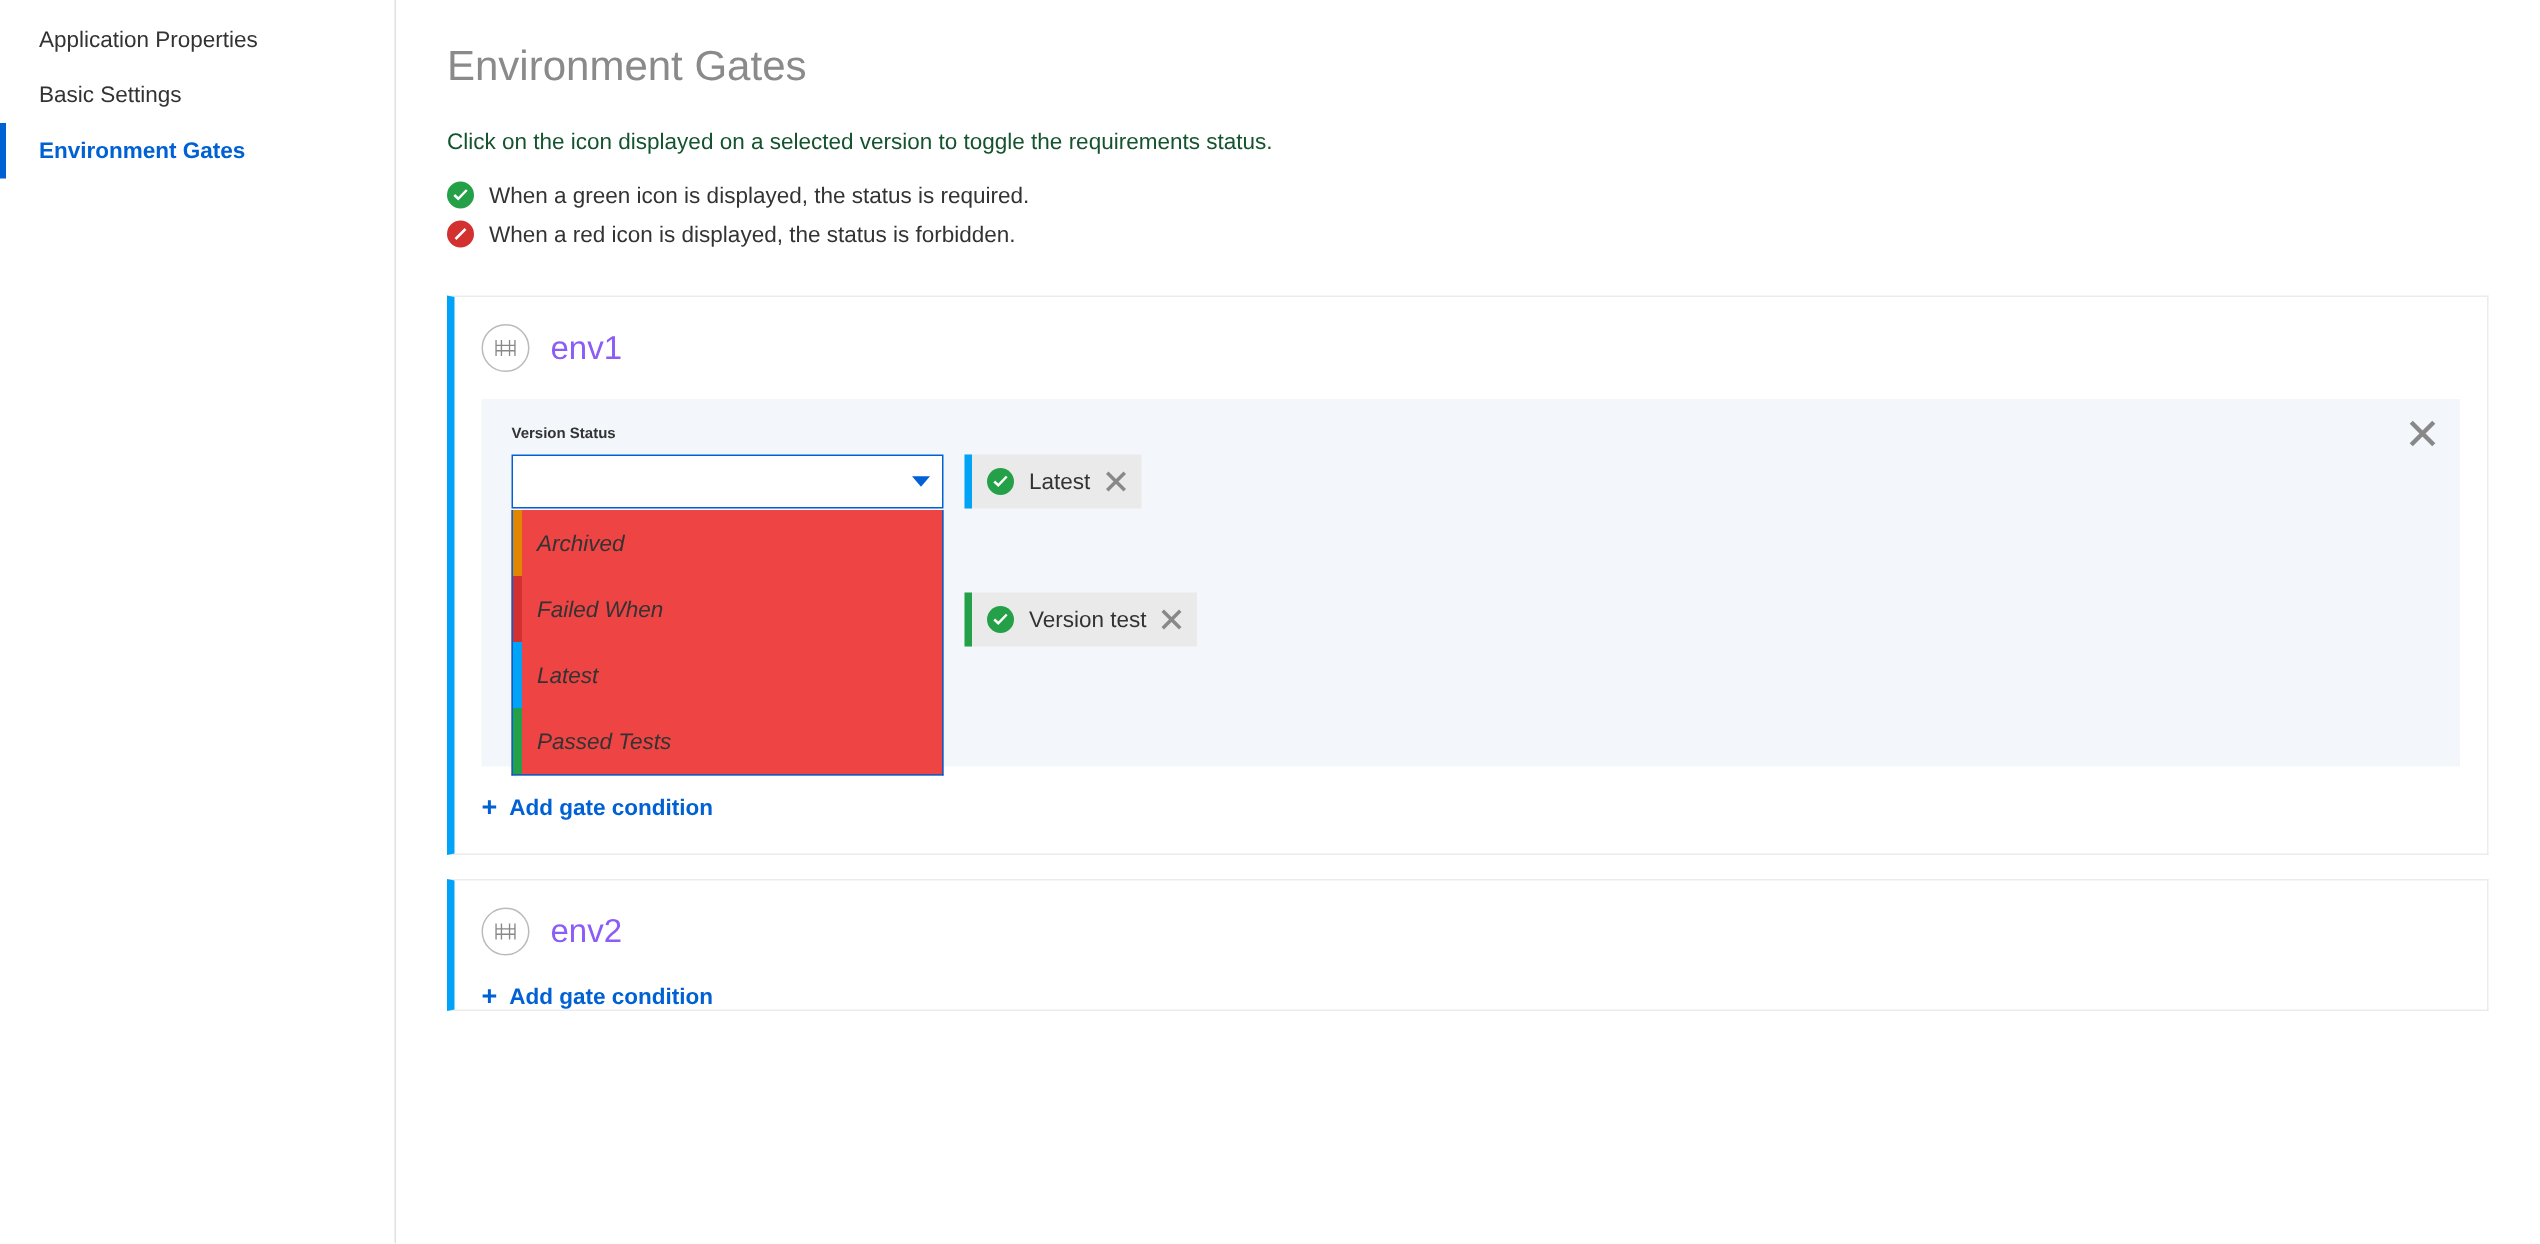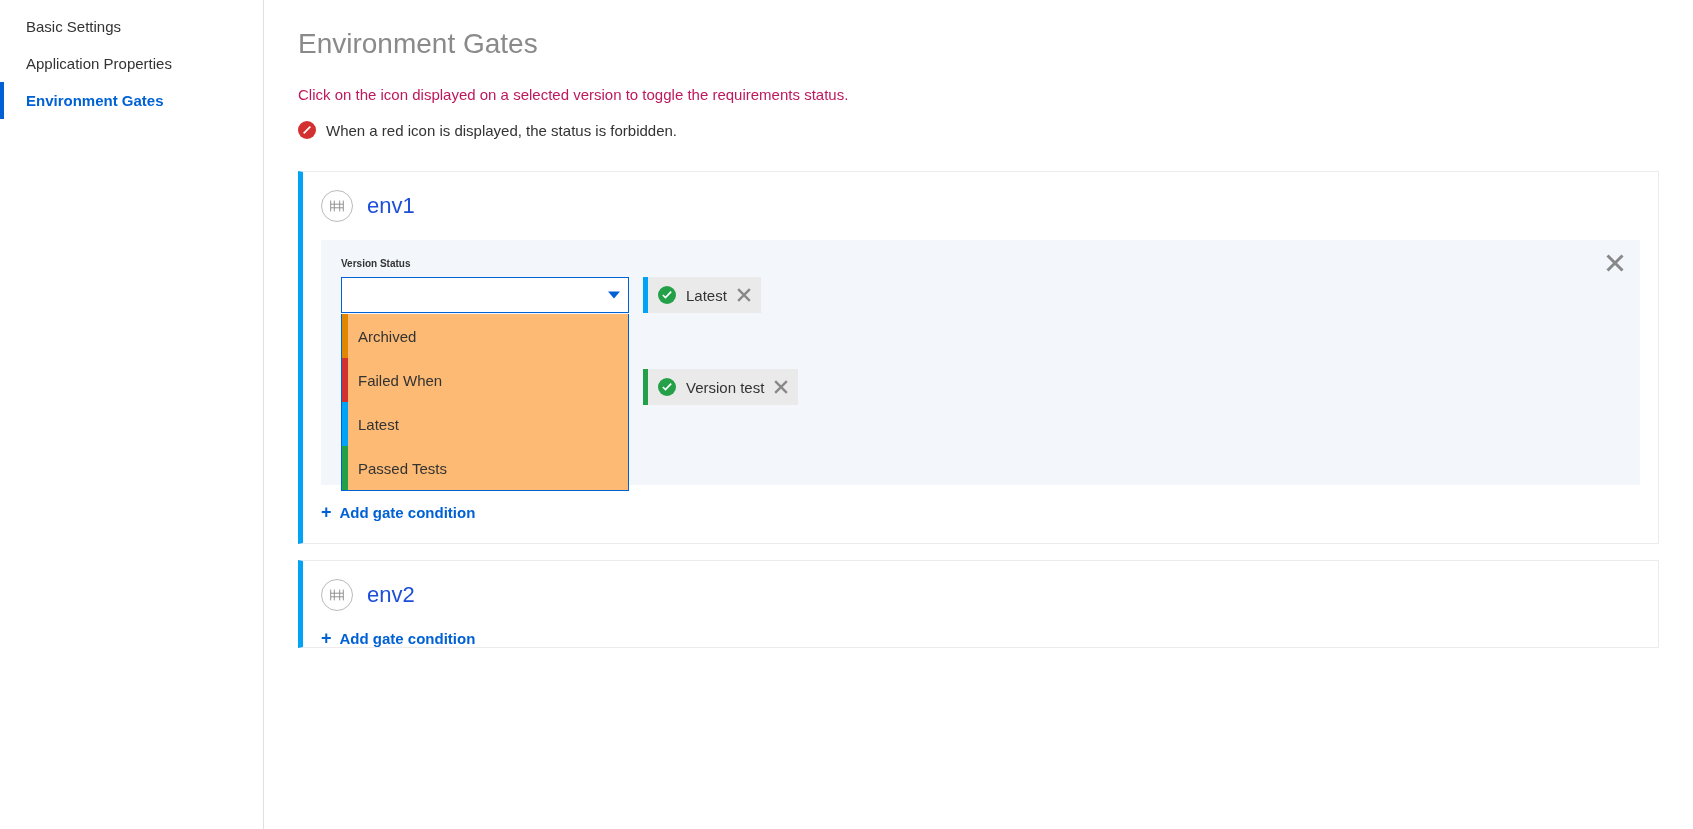--- a/index.html
+++ b/index.html
@@ -33,21 +33,21 @@
     padding: 28px 34px 0 34px;
   }
   .page-title {
     font-size: 28px;
     font-weight: 400;
     color: #8a8a8a;
     margin-bottom: 26px;
   }
   .intro {
     font-size: 15px;
-    color: #be185d;
+    color: #14532d;
     margin-bottom: 18px;
   }
   .legend-row {
     display: flex;
     align-items: center;
     gap: 10px;
     font-size: 15px;
     margin-bottom: 8px;
   }
   .status-icon {
@@ -75,21 +75,21 @@
     gap: 14px;
     margin-bottom: 18px;
   }
   .gate-circle {
     width: 32px; height: 32px;
     border: 1px solid #bbb;
     border-radius: 50%;
     display:flex;align-items:center;justify-content:center;
   }
   .gate-circle svg { width:18px;height:18px;stroke:#888;fill:none; }
-  .env-name { font-size: 22px; color:#1d4ed8; }
+  .env-name { font-size: 22px; color:#8b5cf6; }
 
   .gate-panel {
     position: relative;
     background: #f3f7fb;
     padding: 18px 20px 80px 20px;
   }
   .gate-panel .close-x {
     position:absolute; top:14px; right:16px;
     color:#777; cursor:pointer;
     width:18px;height:18px;
@@ -108,24 +108,25 @@
     padding:0 10px; font-size:15px; outline:none;
   }
   .dropdown .caret {
     position:absolute; right:8px; top:50%; transform:translateY(-50%);
     width:0;height:0;border-left:6px solid transparent;border-right:6px solid transparent;border-top:7px solid #0061d5;
   }
   .option-list {
     position:absolute;
     top:36px; left:-1px;
     width: calc(100% + 2px);
-    background:#fdba74;
+    background:#ef4444;
     border:1px solid #0061d5;
     border-top:none;
     z-index:5;
+    font-style:italic;
   }
   .option {
     display:flex; align-items:center;
     height:44px;
     cursor:pointer;
   }
   .option .color-bar { width:6px; height:100%; }
   .option .label { padding-left:10px; font-size:15px; }
   .pill {
     display:flex;align-items:center;gap:10px;
@@ -147,36 +148,44 @@
   }
   .add-gate .plus { font-size:18px; line-height:1; }
 
   .env-card.slim { padding-bottom:0; margin-top:16px; }
 </style>
 </head>
 <body>
 
 <nav class="sidebar">
   <div class="sidebar-item">
+    <span>Application Properties</span>
+  </div>
+  <div class="sidebar-item">
     <span>Basic Settings</span>
-  </div>
-  <div class="sidebar-item">
-    <span>Application Properties</span>
   </div>
   <div class="sidebar-item active">
     <span>Environment Gates</span>
   </div>
 </nav>
 
 <main class="main">
 
   <h1 class="page-title">Environment Gates</h1>
 
   <p class="intro">Click on the icon displayed on a selected version to toggle the requirements status.</p>
 
+  <div class="legend-row">
+    <span class="status-icon green">
+      <svg viewBox="0 0 12 12">
+          <path d="M1 6 L4.2 9 L11 2" stroke="#fff" stroke-width="2" fill="none"></path>
+        </svg>
+    </span>
+    <span>When a green icon is displayed, the status is required.</span>
+  </div>
   <div class="legend-row">
     <span class="status-icon red">
       <svg viewBox="0 0 12 12">
           <line x1="2" y1="10" x2="10" y2="2" stroke="#fff" stroke-width="2"></line>
         </svg>
     </span>
     <span>When a red icon is displayed, the status is forbidden.</span>
   </div>
 
   <section class="env-card">

